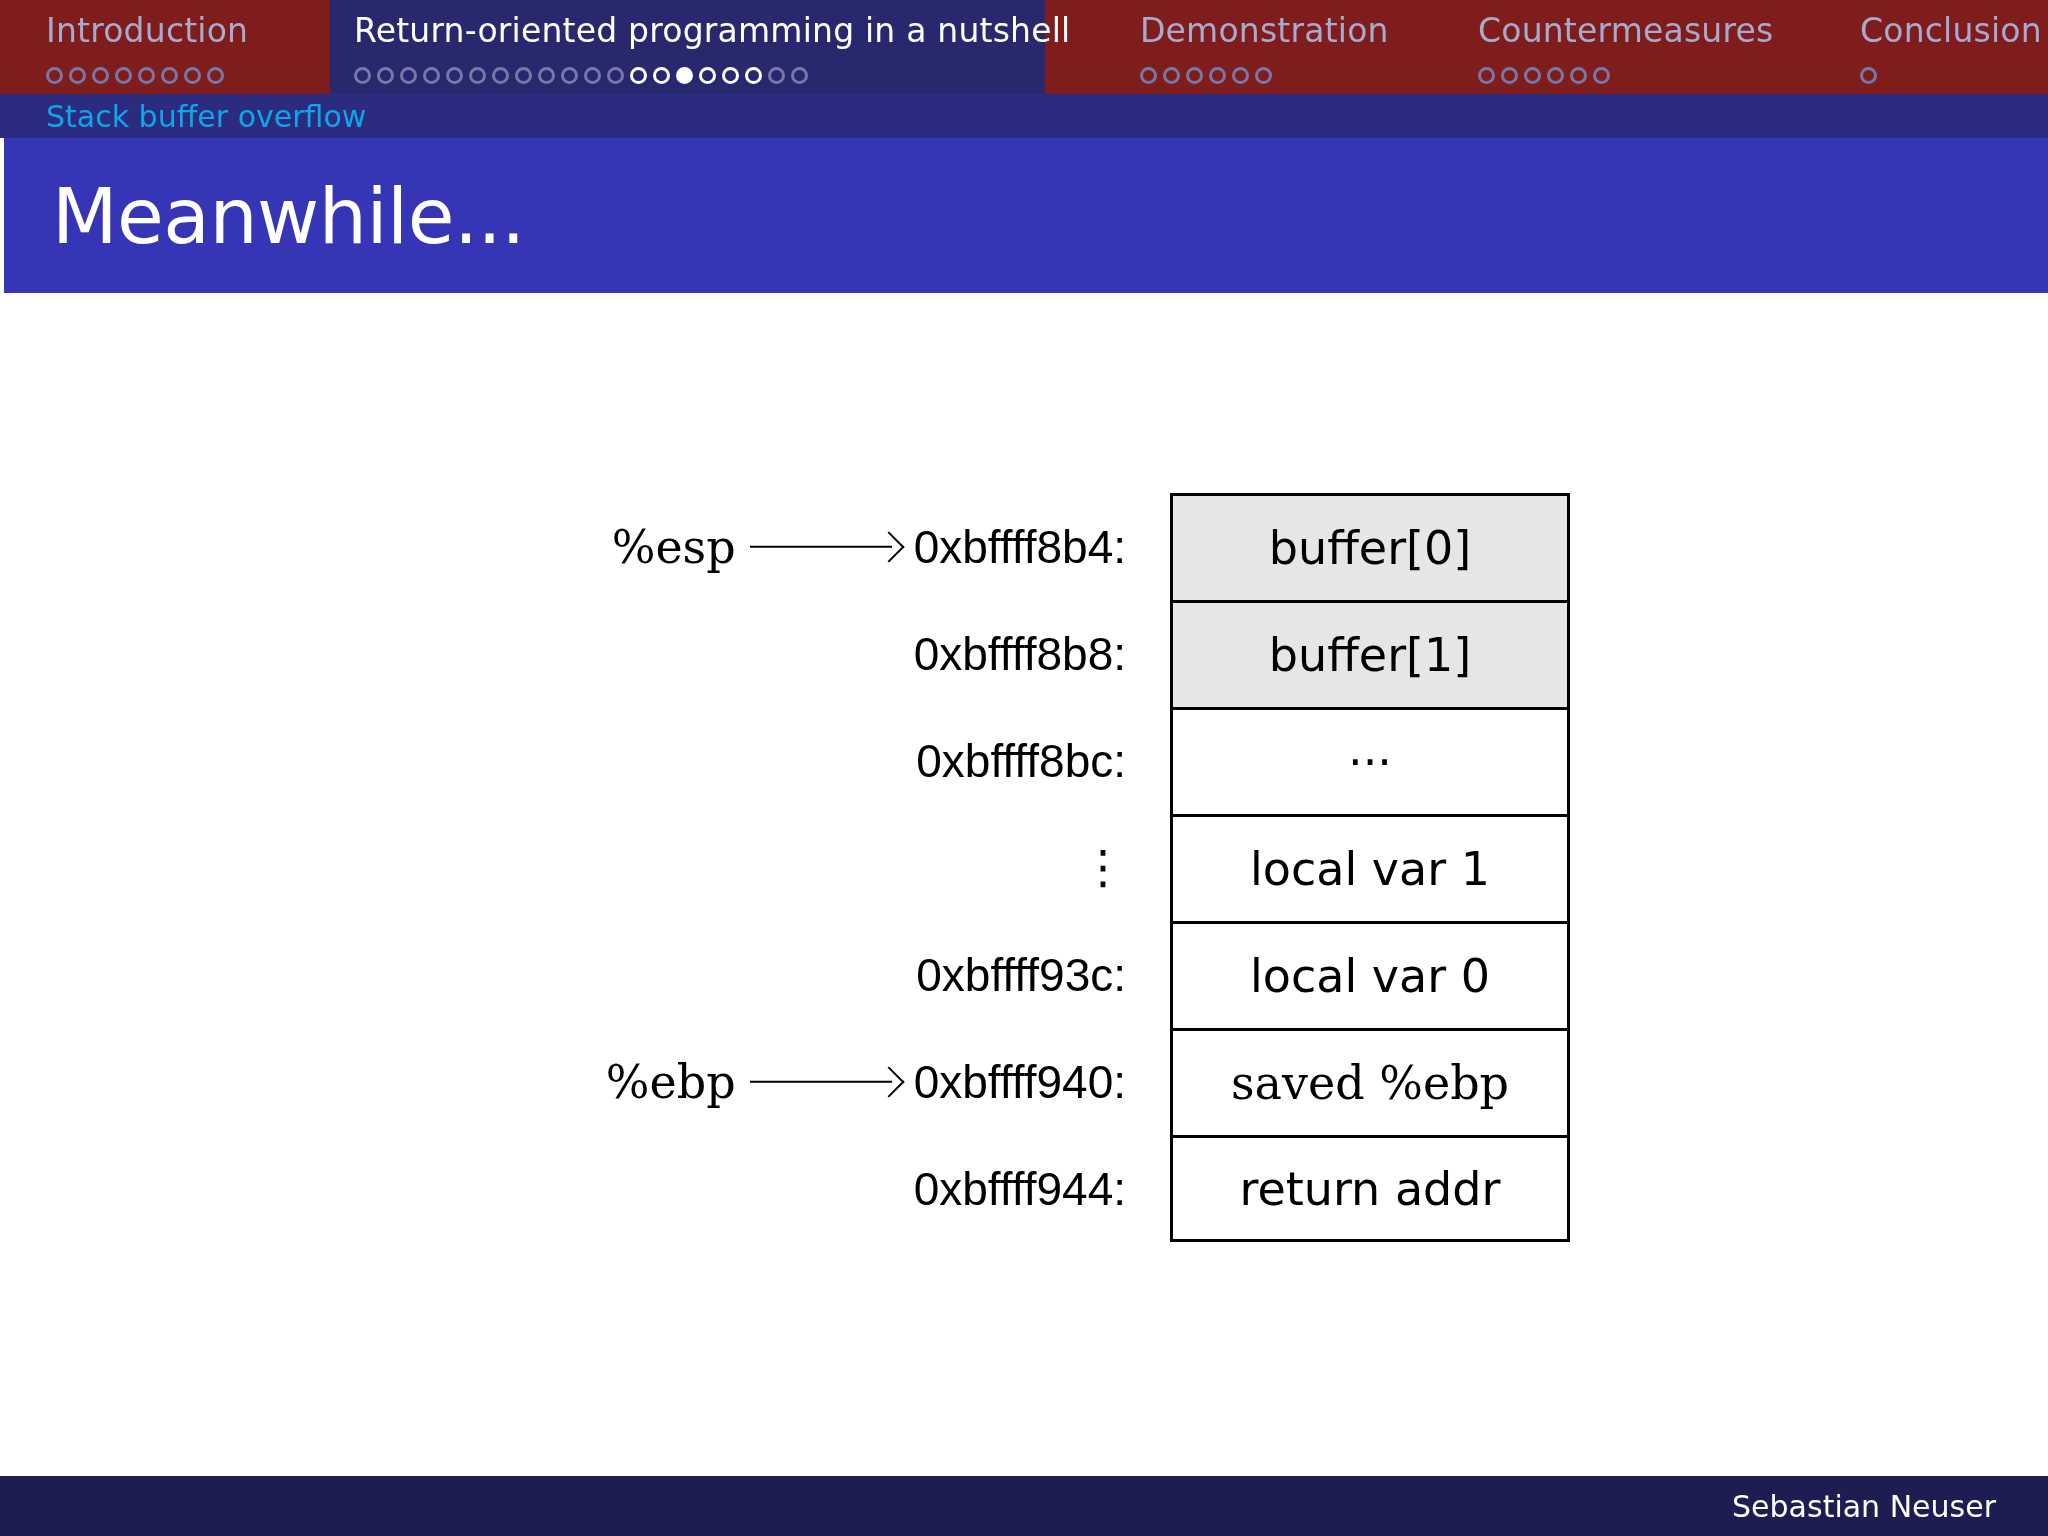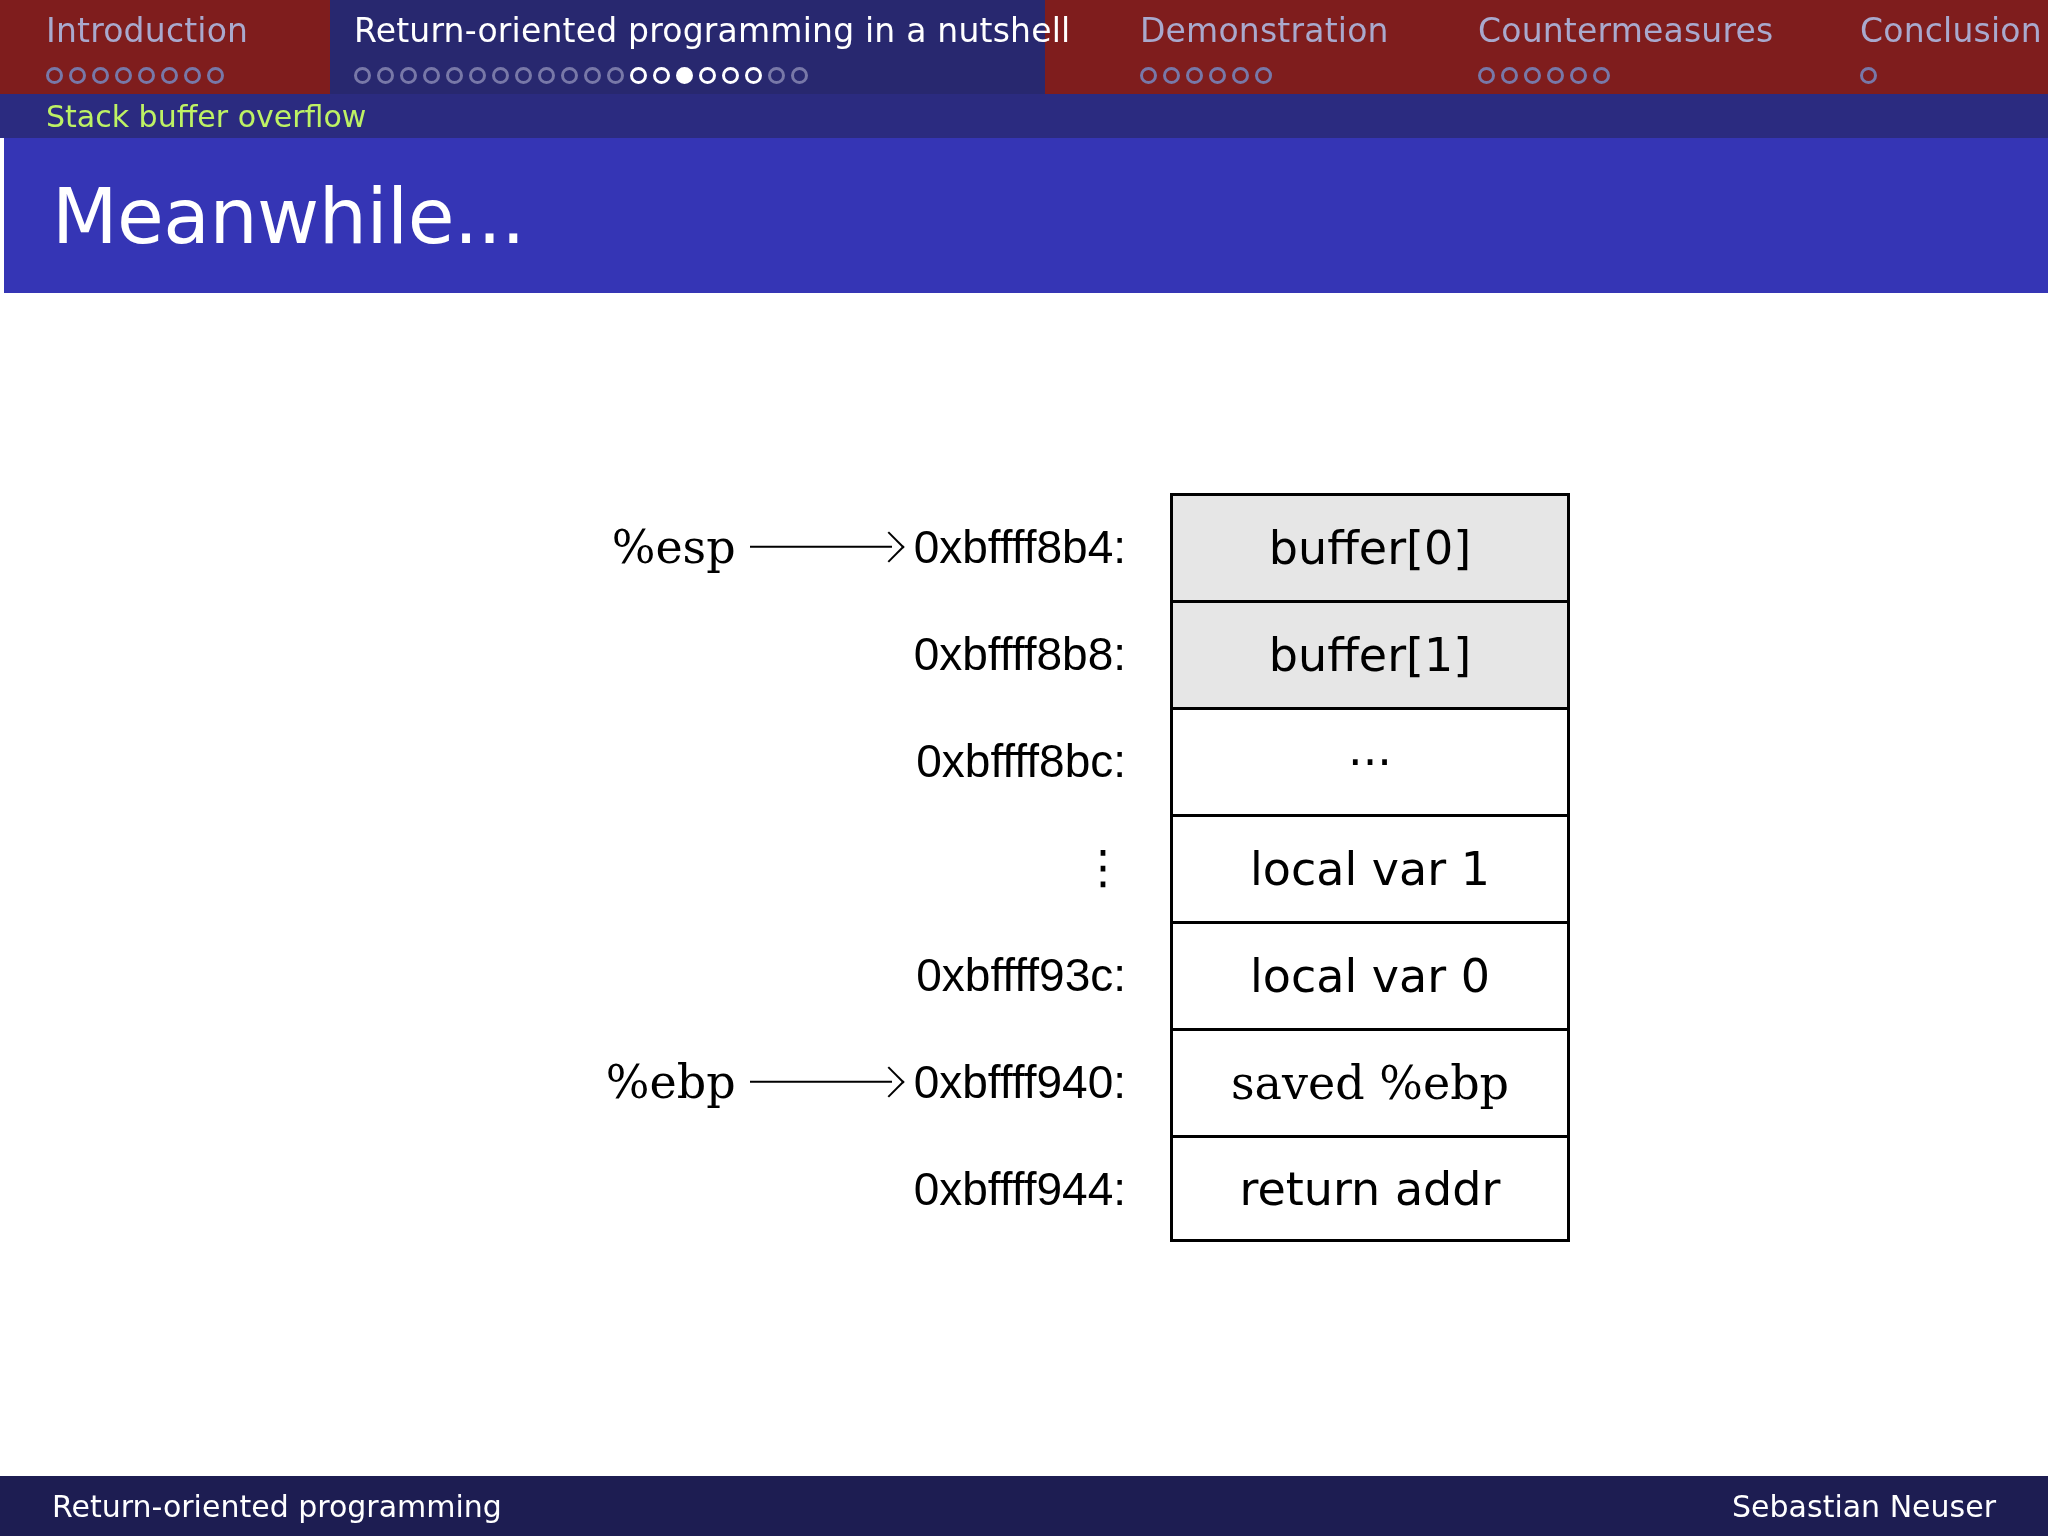--- a/index.html
+++ b/index.html
@@ -76,21 +76,21 @@
     width: 2048px;
     height: 44px;
     background: #2b2b80;
   }
   .subsec-label {
     position: absolute;
     left: 46px;
     top: 50%;
     transform: translateY(-50%);
     font-size: 30px;
-    color: #bef264;
+    color: #0ea5e9;
     white-space: nowrap;
   }
 
   
   .title-bar {
     position: absolute;
     left: 4px; top: 138px;
     width: 2048px;
     height: 155px;
     background: #3535b5;
@@ -350,15 +350,14 @@
       <div class="stack-row">
         <div class="row-left">
           <span class="addr">0xbffff944:</span>
         </div>
         <div class="cell last">return addr</div>
       </div>
     </div>
 </div>
 
 <div class="footer-bar">
-  <div class="footer-left">Return-oriented programming</div>
   <div class="footer-right">Sebastian Neuser</div>
 </div>
 
 </body></html>

